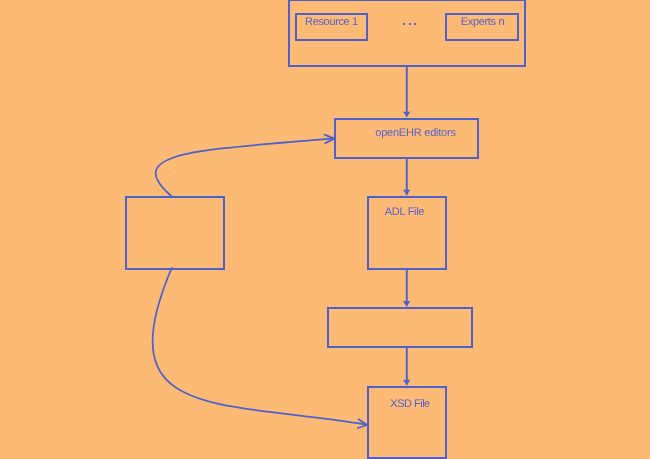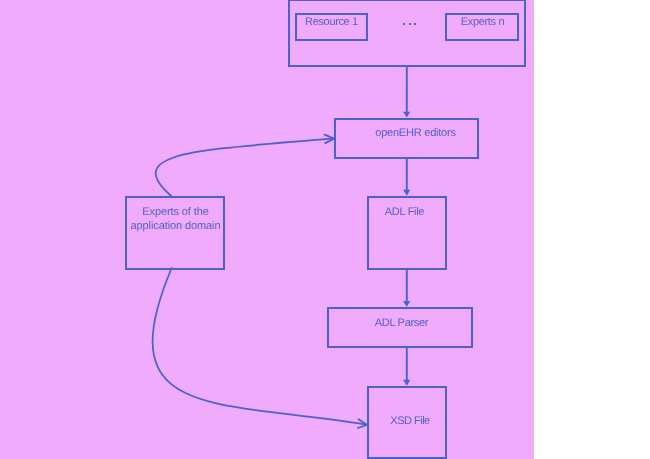--- a/index.html
+++ b/index.html
@@ -1,21 +1,21 @@
 <!DOCTYPE html>
 <html><head>
 <meta charset="utf-8">
 <title>openEHR ADL to XSD workflow diagram</title>
 <style>
   html,body{margin:0;padding:0;background:#ffffff;}
   body{width:650px;height:459px;overflow:hidden;
        font-family:"Liberation Sans",sans-serif;
        -webkit-font-smoothing:antialiased;
        text-rendering:geometricPrecision;}
-  #canvas{position:relative;width:534px;height:459px;background:#f0abfc;}
+  #canvas{position:relative;width:650px;height:459px;background:#fdba74;}
   .node{position:absolute;box-sizing:border-box;border:2px solid #4C61CC;background:transparent;}
   .label{position:absolute;left:0;right:0;text-align:center;color:#5260CC;
          will-change:transform;transform:translateZ(0);
          font-size:11px;line-height:14px;white-space:pre-line;letter-spacing:-0.3px;}
   svg.edges{position:absolute;left:0;top:0;width:650px;height:459px;}
   .dots{position:absolute;}
   .dot{position:absolute;top:0;width:1.75px;height:2px;background:#5463CE;}
   .sr-label{position:absolute;left:0;top:0;width:0;height:0;overflow:hidden;
             font-size:0;line-height:0;color:transparent;}
 </style>
@@ -57,24 +57,21 @@
       <i class="dot" style="left: 11.15px;"></i>
     </div>
 
   <div class="node" style="left:444.9px;top:12.8px;width:73.7px;height:28.4px;"></div>
   <div class="label" style="left:446.4px;top:14.8px;width:73px;letter-spacing:-0.35px;">Experts n</div>
 
   <div class="node" style="left:333.9px;top:117.5px;width:145.5px;height:41.1px;"></div>
   <div class="label" style="left:335.2px;top:125.7px;width:145px;letter-spacing:-0.22px;padding-left:8px;">openEHR editors</div>
 
   <div class="node" style="left:124.9px;top:195.7px;width:100.1px;height:73.9px;"></div>
-  <div class="label" style="left:125.8px;top:204.5px;width:99px;letter-spacing:-0.1px;">Experts of the
-application domain</div>
 
   <div class="node" style="left:366.7px;top:195.7px;width:80.4px;height:73.9px;"></div>
   <div class="label" style="left:364.7px;top:205.1px;width:79px;">ADL File</div>
 
   <div class="node" style="left:327px;top:306.8px;width:145.9px;height:40.8px;"></div>
-  <div class="label" style="left:328.8px;top:315.8px;width:145px;">ADL Parser</div>
 
   <div class="node" style="left:366.5px;top:385.5px;width:80.5px;height:73.8px;"></div>
-  <div class="label" style="left:370.2px;top:414px;width:80px;letter-spacing:-0.5px;">XSD File</div>
+  <div class="label" style="left:370.2px;top:397px;width:80px;letter-spacing:-0.5px;">XSD File</div>
 </div>
 
 </body></html>

